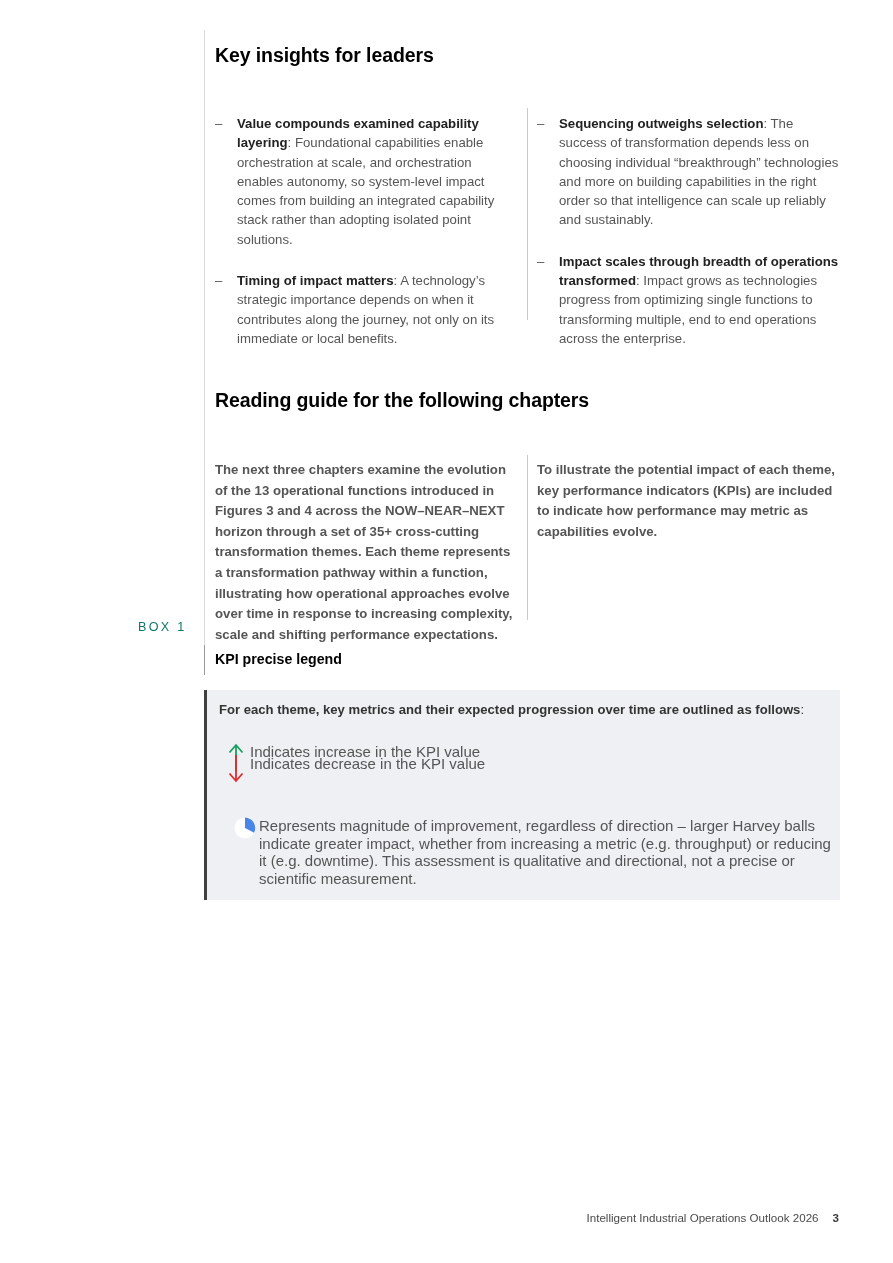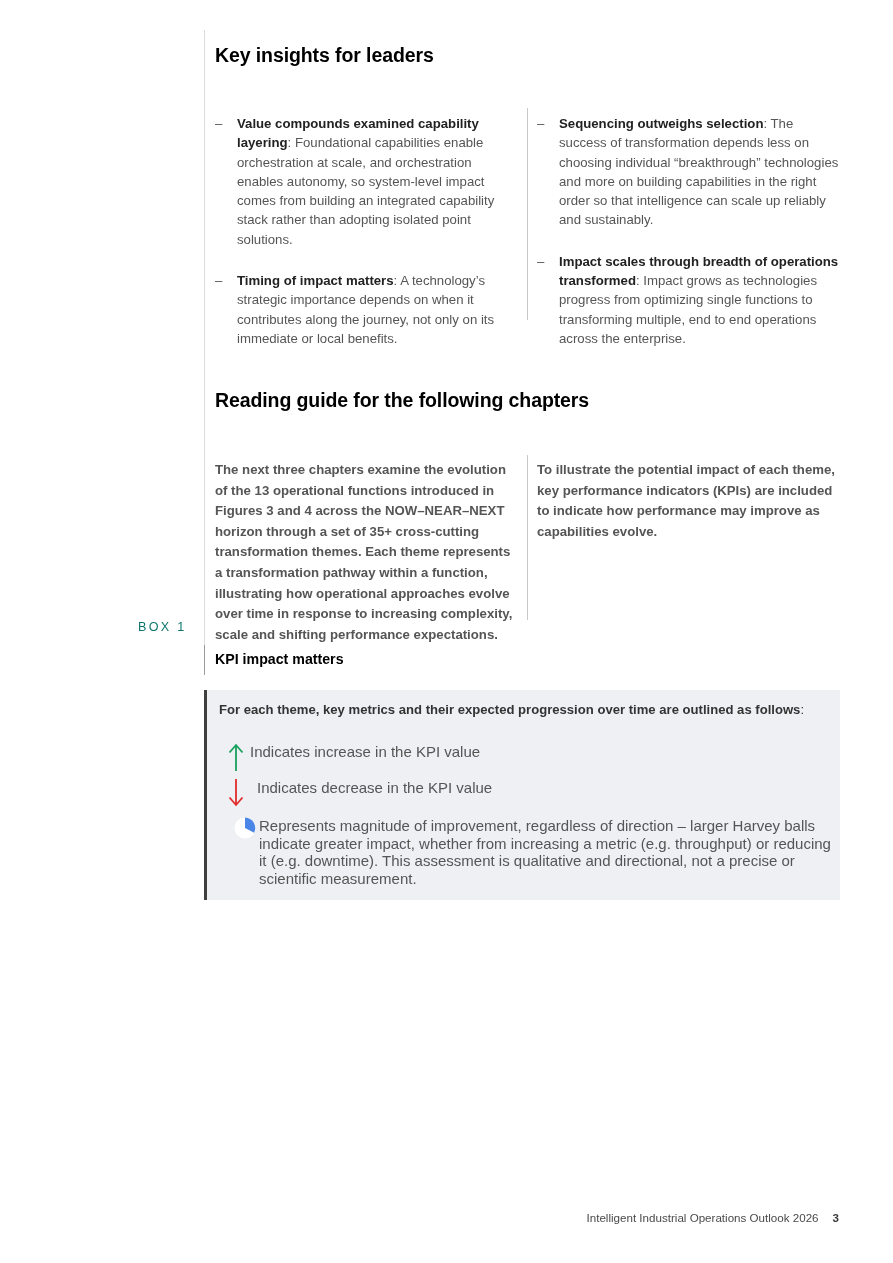--- a/index.html
+++ b/index.html
@@ -132,21 +132,21 @@
     color: #333333;
   }
   #legend-intro .tail { font-weight: normal; }
 
   .legend-row {
     position: absolute;
     display: flex;
     align-items: flex-start;
   }
   #legend-row-up   { left: 222px; top: 742px; }
-  #legend-row-down { left: 222px; top: 778px; gap: 7px; }
+  #legend-row-down { left: 222px; top: 754px; }
   #legend-row-ball { left: 231px; top: 815px; width: 600px; }
 
   .legend-icon {
     width: 28px;
     flex: 0 0 28px;
     display: flex;
     justify-content: center;
     align-items: flex-start;
   }
   .legend-text {
@@ -207,26 +207,26 @@
   </div>
 </div>
 
 <div class="section-title" id="reading-title">Reading guide for the following chapters</div>
 
 <div class="guide-col" id="guide-col-left">
   <p>The next three chapters examine the evolution of the 13 operational functions introduced in Figures 3 and 4 across the NOW–NEAR–NEXT horizon through a set of 35+ cross-cutting transformation themes. Each theme represents a transformation pathway within a function, illustrating how operational approaches evolve over time in response to increasing complexity, scale and shifting performance expectations.</p>
 </div>
 
 <div class="guide-col" id="guide-col-right">
-  <p>To illustrate the potential impact of each theme, key performance indicators (KPIs) are included to indicate how performance may improve as capabilities evolve.</p>
+  <p>To illustrate the potential impact of each theme, key performance indicators (KPIs) are included to indicate how performance may metric as capabilities evolve.</p>
 </div>
 
 <div id="box-label-rule"></div>
 <div id="box-label">BOX  1</div>
-<div id="box-title">KPI impact matters</div>
+<div id="box-title">KPI precise legend</div>
 
 <div id="legend-box"></div>
 
 <div id="legend-intro"><span>For each theme, key metrics and their expected progression over time are outlined as follows</span><span class="tail">:</span></div>
 
 <div class="legend-row" id="legend-row-up">
   <span class="legend-icon">
     <svg width="20" height="30" viewBox="0 0 20 30" aria-hidden="true">
       <line x1="10" y1="29" x2="10" y2="3" stroke="#17a05e" stroke-width="1.8"></line>
       <polyline points="3.5,10.5 10,3 16.5,10.5" fill="none" stroke="#17a05e" stroke-width="1.8"></polyline>

